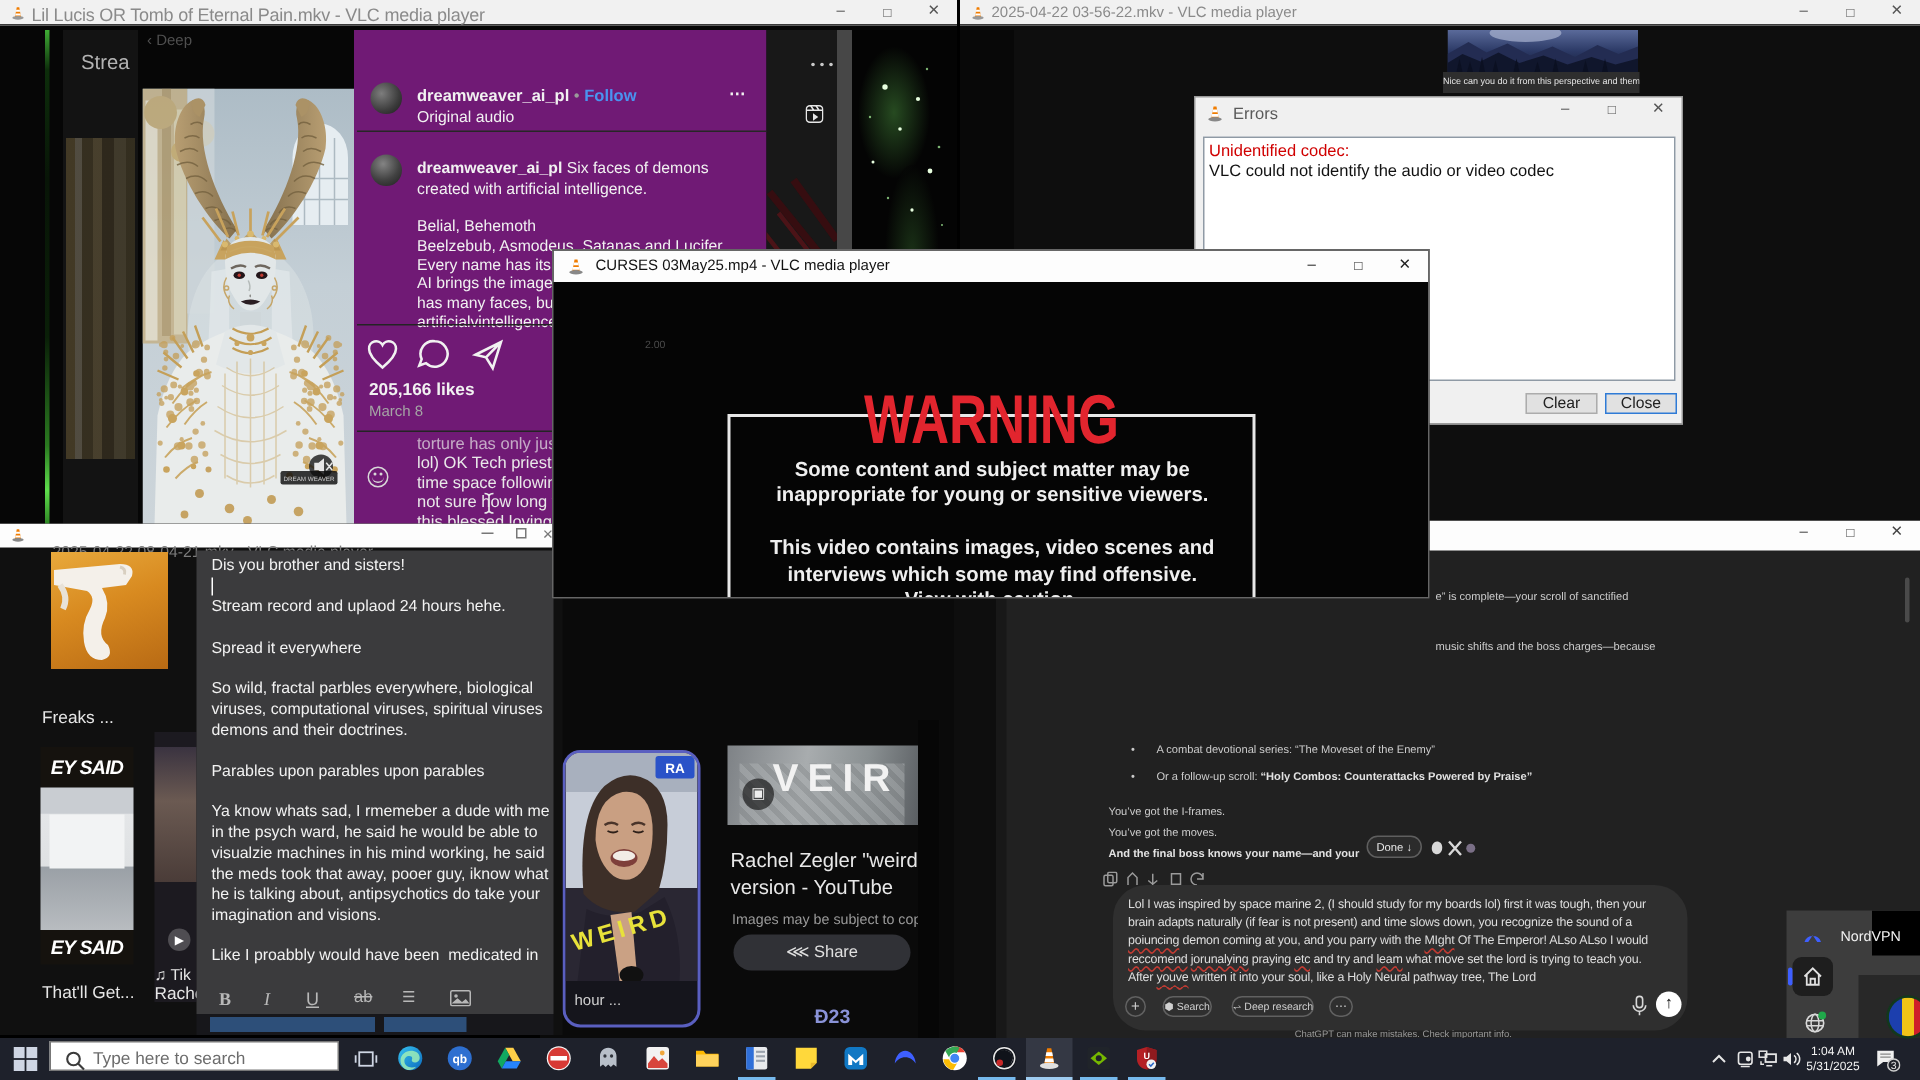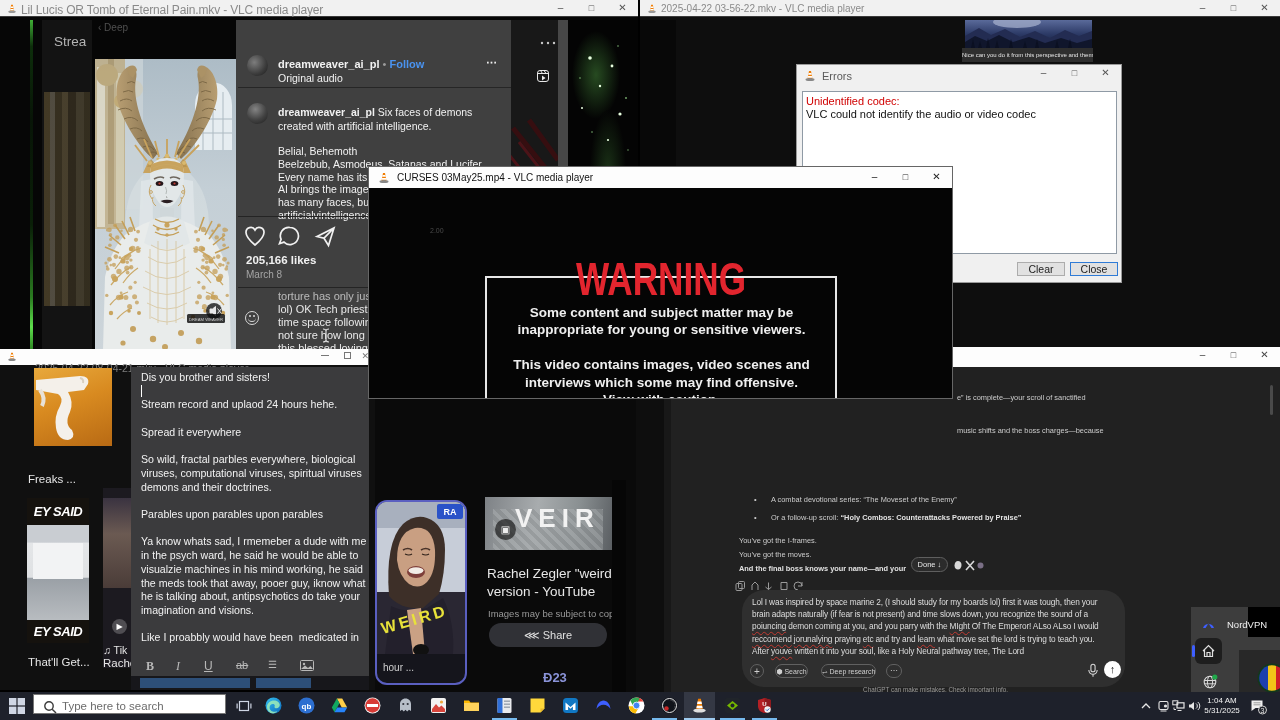--- a/index.html
+++ b/index.html
@@ -294,21 +294,21 @@
             <circle cx="98" cy="258" r="2.2"></circle>
             <circle cx="44" cy="254" r="2"></circle>
       </g>
 
       <circle cx="119" cy="252" r="8" fill="rgba(18,18,18,.78)"></circle>
       <path d="M115 250h2.5l3-2.5v9l-3-2.5H115zM122.5 249.5l4 5M126.5 249.5l-4 5" stroke="#e8e8e8" stroke-width="1" fill="#e8e8e8"></path>
       <rect x="92" y="255" width="38" height="9" rx="1.5" fill="rgba(12,12,12,.82)"></rect>
       <text x="111" y="261.5" text-anchor="middle" font-size="4.2" fill="#cecece" font-family="Liberation Sans">DREAM WEAVER</text>
     </svg>
 
-    <div class="abs" style="left:236px;top:0;width:275px;height:330px;background:#404040;color:#f1f1f1;">
+    <div class="abs" style="left:236px;top:0;width:275px;height:330px;background:#701a75;color:#f1f1f1;">
       <div class="abs" style="left:11px;top:35px;width:21px;height:21px;border-radius:50%;background:radial-gradient(circle at 35% 35%,#7d7d7d,#3c3c3c 60%,#1a1a1a);"></div>
       <div class="abs" style="left:42px;top:38px;font-size:11px;font-weight:bold;white-space:nowrap;">dreamweaver_ai_pl <span style="font-weight:normal;color:#9a9a9a;">•</span> <span style="font-weight:bold;color:#4a93f0;">Follow</span></div>
       <div class="abs" style="left:42px;top:52px;font-size:10.5px;">Original audio</div>
       <div class="abs" style="left:250px;top:36px;font-size:11px;letter-spacing:1px;font-weight:bold;">⋯</div>
       <div class="abs" style="left:2px;top:67px;width:273px;height:1px;background:#262626;"></div>
       <div class="abs" style="left:11px;top:83px;width:21px;height:21px;border-radius:50%;background:radial-gradient(circle at 40% 30%,#848484,#424242 55%,#1d1d1d);"></div>
       <div class="abs" style="left:42px;top:85px;width:220px;font-size:10.5px;line-height:14px;white-space:nowrap;"><b>dreamweaver_ai_pl</b> Six faces of demons<br>created with artificial intelligence.</div>
       <div class="abs" style="left:42px;top:125px;width:230px;font-size:10.5px;line-height:12.8px;white-space:nowrap;">Belial, Behemoth<br>Beelzebub, Asmodeus, Satanas and Lucifer.<br>Every name has its dark history, and<br>AI brings the image of each to life.<br>has many faces, but the source<br>artificialvintelligence</div>
       <div class="abs" style="left:2px;top:196px;width:273px;height:1px;background:#242424;"></div>
       <svg class="abs" style="left:9px;top:206px" width="120" height="22" viewBox="0 0 120 22">

